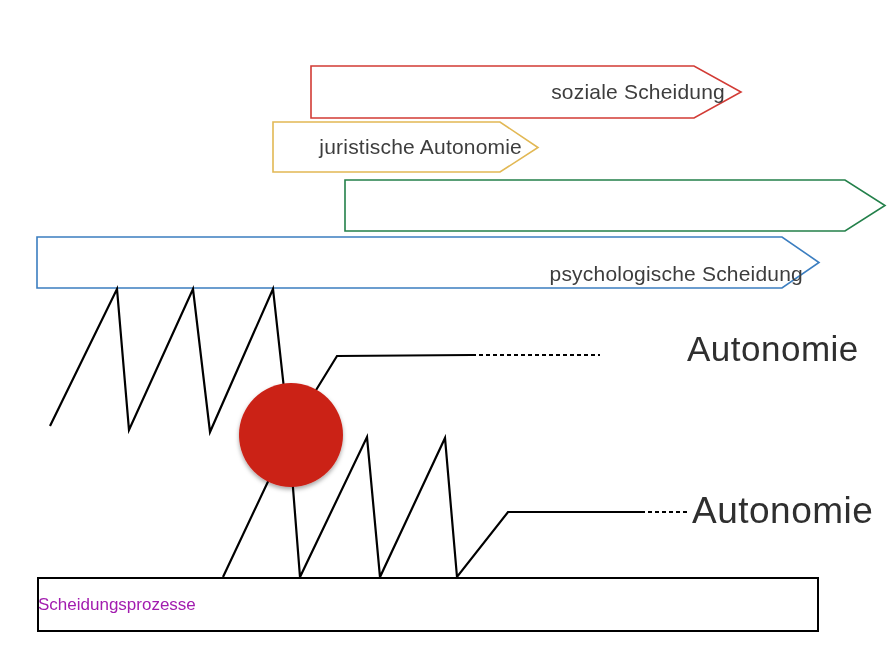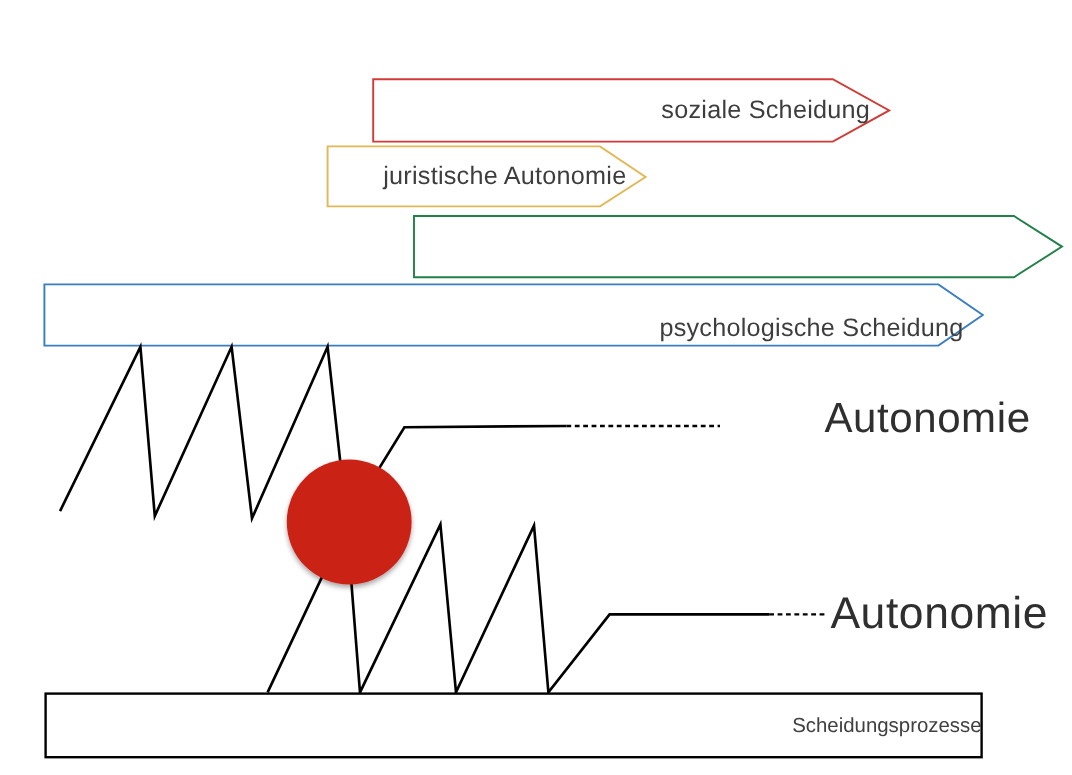--- a/index.html
+++ b/index.html
@@ -41,22 +41,22 @@
   }
   .autonomie-upper { left: 687px; top: 327px; font-size: 35px; line-height: 44px; }
   .autonomie-lower { left: 692px; top: 488px; font-size: 37px; line-height: 46px; }
   .process-box-label {
     position: absolute;
     left: 38px;
     top: 578px;
     width: 780px;
     line-height: 53px;
     font-size: 17px;
-    color: #404040;
-    text-align: right;
+    color: #a21caf;
+    text-align: left;
     white-space: nowrap;
   }
 </style>
 </head>
 <body>
 
 <div class="canvas">
 
   <svg class="diagram-svg" width="893" height="646" viewBox="0 0 893 646">
     <defs>

